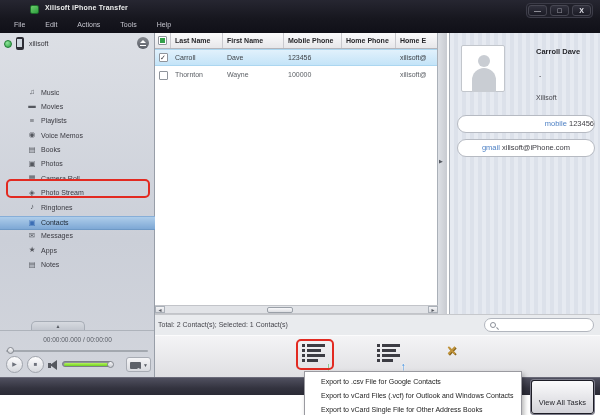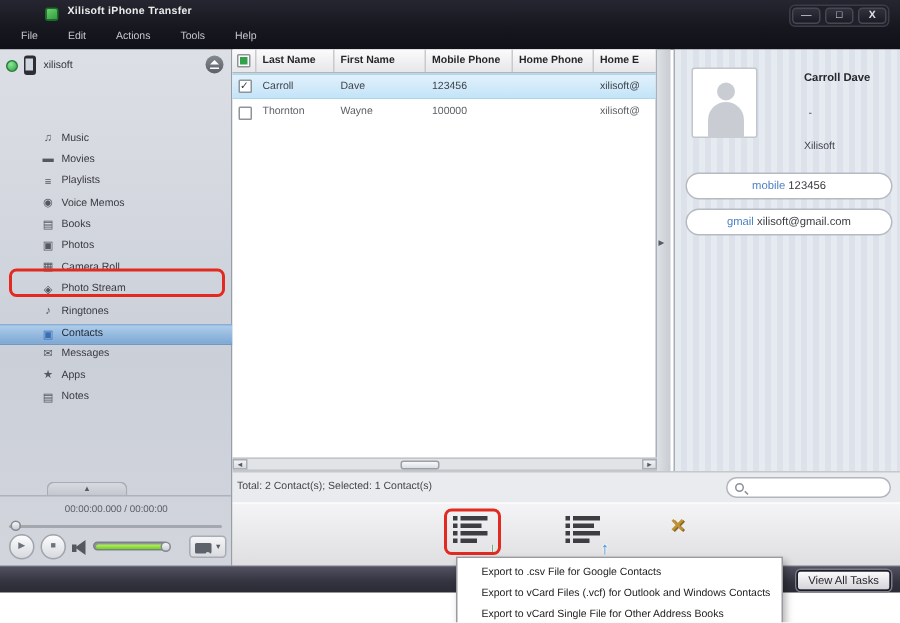--- a/index.html
+++ b/index.html
@@ -138,21 +138,21 @@
     text-shadow:0 0 2px #fff, 0 0 2px #fff; }
   .li-arrow.green { color:#2ba233; }
   .li-arrow.blue { color:#3d8fe0; }
   .del-icon { position:absolute; left:292px; top:6px; font-size:16px; font-weight:bold; color:#c09238;
     text-shadow:1px 1px 0 #8a671f; }
   .red-box { position:absolute; border:2px solid #e22a21; border-radius:5px; z-index:60; pointer-events:none; }
 
   
   .bottombar { position:absolute; left:0; top:377px; width:600px; height:18px;
     background:linear-gradient(#50505f,#33333f 60%,#2b2b36); border-top:1px solid #6a6a78; }
-  .view-tasks { position:absolute; right:6px; top:2px; height:14px; padding:0 7px;
+  .view-tasks { position:absolute; right:6px; top:2px; height:14px; padding:16px 7px;
     background:linear-gradient(#fbfbfc,#d3d3d9); border:1px solid #1d1d26; border-radius:3px;
     font-size:7.5px; line-height:12px; color:#26262c; box-shadow:0 0 0 1px #7c7c8a; }
 
   
   .popup { position:absolute; left:304px; top:371px; width:218px; background:#fff;
     border:1px solid #9a9aa0; box-shadow:2px 3px 5px rgba(0,0,0,.3); z-index:100; padding:3px 0; overflow:hidden; }
   .popup-item { height:14px; line-height:14px; padding-left:16px; font-size:7px; color:#222; white-space:nowrap; }
 </style>
 </head>
 <body>
@@ -313,27 +313,27 @@
   </div>
 
   <div class="detail">
     <div class="photo">
       <div class="ph-head"></div>
       <div class="ph-body"></div>
     </div>
     <div class="d-name">Carroll Dave</div>
     <div class="d-dash">-</div>
     <div class="d-company">Xilisoft</div>
-    <div class="pill" style="top:82px;">
+    <div class="pill" style="top:82px;text-align:right;">
       <span class="fl">mobile</span>
       <span>123456</span>
     </div>
     <div class="pill" style="top:106px;">
       <span class="fl">gmail</span>
-      <span>xilisoft@gmail.com</span>
+      <span>xilisoft@iPhone.com</span>
     </div>
   </div>
 
   <div class="statusrow">
     <div class="status-text">Total: 2 Contact(s); Selected: 1 Contact(s)</div>
     <div class="searchbox">
       <div class="mag-circle"></div>
       <div class="mag-handle"></div>
       <input class="search-input" value="" style="">
     </div>

